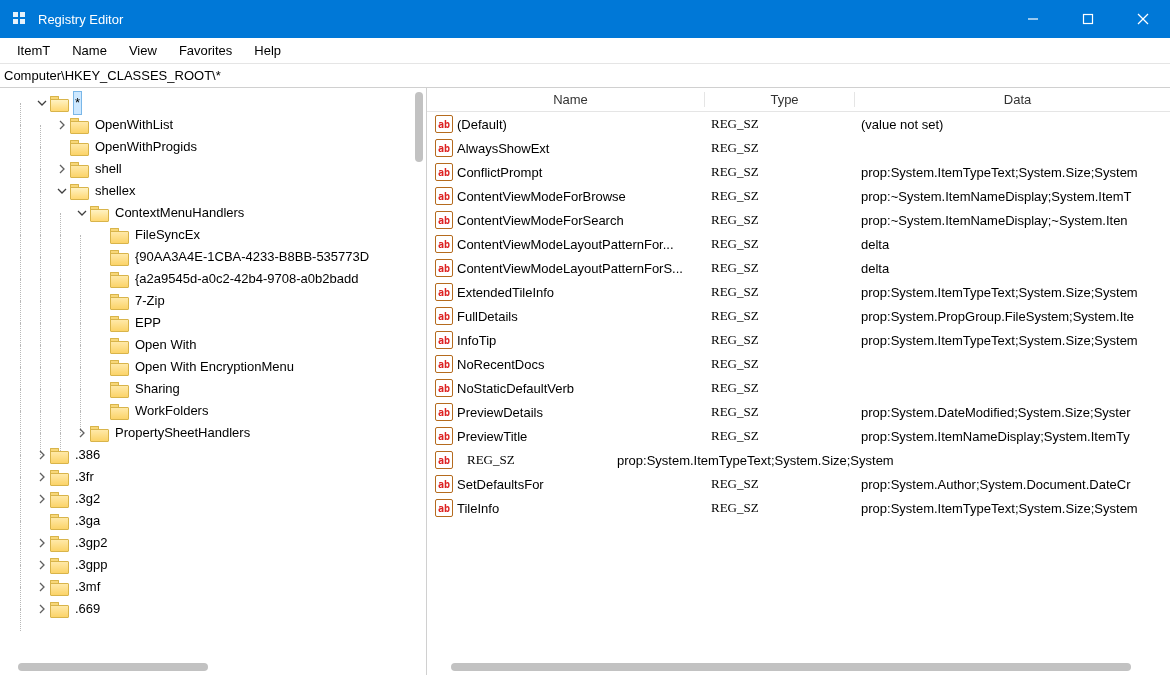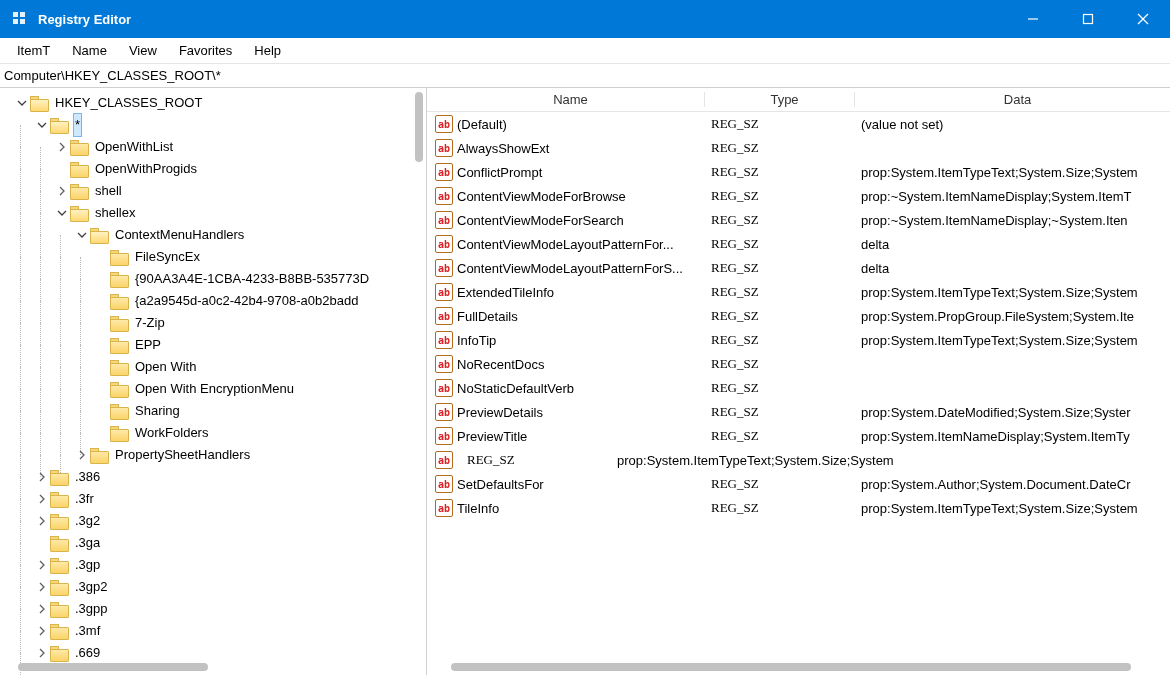--- a/index.html
+++ b/index.html
@@ -14,21 +14,20 @@
   }
   
   .titlebar {
     height: 38px;
     background: #0078d7;
     color: #fff;
     display: flex;
     align-items: center;
     padding-left: 12px;
     user-select: none;
-    font-weight: bold;
   }
   .titlebar .app-icon {
     width: 16px; height: 16px;
     margin-right: 10px;
     display:inline-flex;align-items:center;justify-content:center;
   }
   .titlebar .title { font-size: 13px; }
   .window-controls {
     margin-left: auto;
     display: flex;
@@ -220,30 +219,20 @@
   </div>
 
 <div class="addressbar-row">
   <input class="addressbar" value="Computer\HKEY_CLASSES_ROOT\*" style="">
 </div>
 
 <div class="main">
   <div class="left-pane">
     <div class="tree" id="tree">
         <div class="tree-row">
-          <span class="indent" style="width:8px;position:relative;"></span>
-          <span class="twisty">
-            <svg viewBox="0 0 10 10">
-              <path d="M1 3 L5 7 L9 3" fill="none" stroke="#404040" stroke-width="1.3"></path>
-            </svg>
-          </span>
-          <span class="folder-icon open"></span>
-          <span class="tree-label">HKEY_CLASSES_ROOT</span>
-        </div>
-        <div class="tree-row">
           <span class="indent" style="width:28px;position:relative;">
             <span class="dots-guide" style="position:absolute;left:14px;top:-0px;"></span>
           </span>
           <span class="twisty">
             <svg viewBox="0 0 10 10">
               <path d="M1 3 L5 7 L9 3" fill="none" stroke="#404040" stroke-width="1.3"></path>
             </svg>
           </span>
           <span class="folder-icon open"></span>
           <span class="tree-label selected">*</span>
@@ -459,32 +448,20 @@
           <span class="folder-icon "></span>
           <span class="tree-label">.3g2</span>
         </div>
         <div class="tree-row">
           <span class="indent" style="width:28px;position:relative;">
             <span class="dots-guide" style="position:absolute;left:14px;top:-0px;"></span>
           </span>
           <span class="twisty blank"></span>
           <span class="folder-icon "></span>
           <span class="tree-label">.3ga</span>
-        </div>
-        <div class="tree-row">
-          <span class="indent" style="width:28px;position:relative;">
-            <span class="dots-guide" style="position:absolute;left:14px;top:-0px;"></span>
-          </span>
-          <span class="twisty">
-            <svg viewBox="0 0 10 10">
-              <path d="M3 1 L7 5 L3 9" fill="none" stroke="#606060" stroke-width="1.3"></path>
-            </svg>
-          </span>
-          <span class="folder-icon "></span>
-          <span class="tree-label">.3gp</span>
         </div>
         <div class="tree-row">
           <span class="indent" style="width:28px;position:relative;">
             <span class="dots-guide" style="position:absolute;left:14px;top:-0px;"></span>
           </span>
           <span class="twisty">
             <svg viewBox="0 0 10 10">
               <path d="M3 1 L7 5 L3 9" fill="none" stroke="#606060" stroke-width="1.3"></path>
             </svg>
           </span>

